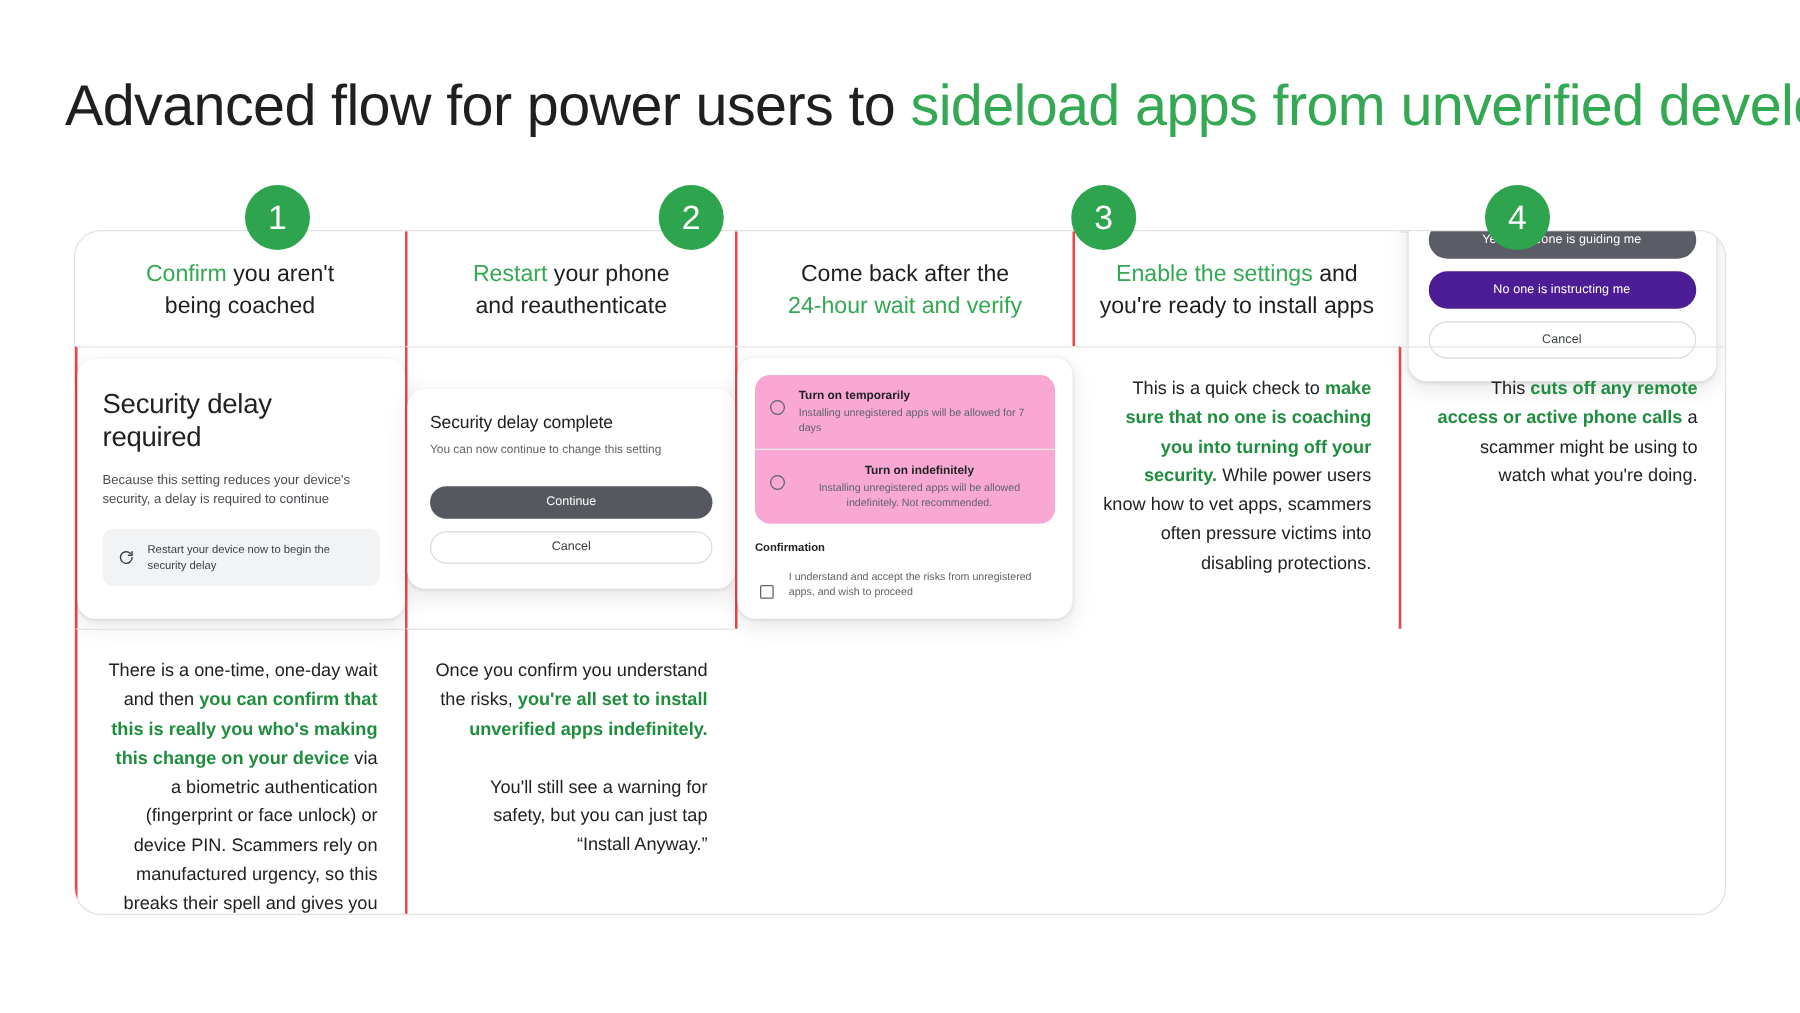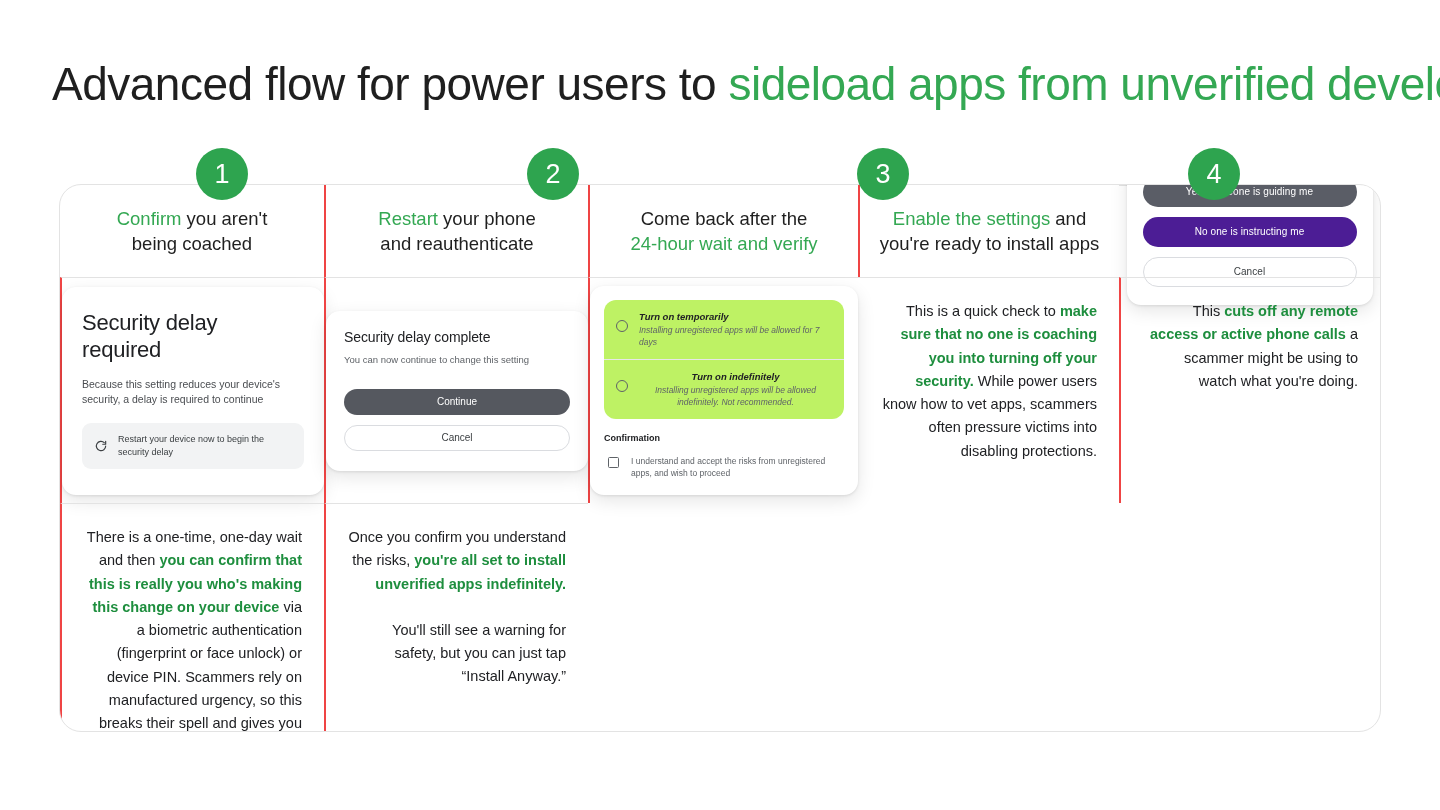--- a/index.html
+++ b/index.html
@@ -108,28 +108,28 @@
   
   .mock3 { width: 262px; padding: 18px 18px 20px 18px; }
   .m3-title { font-size: 14px; color:#202124; letter-spacing:-0.1px; }
   .m3-sub { margin-top: 9px; font-size: 9.5px; color:#5f6368; }
   .m3-btn { margin-top: 24px; height: 26px; border-radius:14px; display:flex; align-items:center; justify-content:center; font-size:10px;}
   .m3-btn.dark { background:#55585f; color:#fff; }
   .m3-btn.outline { background:#fff; border:1px solid #dadce0; color:#3c4043; margin-top:10px;}
 
   
   .mock4 { width: 268px; padding: 14px 14px 16px 14px; }
-  .opt-group { background:#bef264; border-radius:12px; overflow:hidden;font-style:italic; }
+  .opt-group { background:#f9a8d4; border-radius:12px; overflow:hidden; }
   .opt { display:flex; gap:11px; padding: 11px 12px; align-items:flex-start; }
   .opt + .opt { border-top: 1px solid #e7e7e8; text-align: center; }
   .radio { flex:0 0 auto; width:12px; height:12px; border:1.3px solid #5f6368; border-radius:50%; margin-top:9px;}
   .opt-t { font-size:9.5px; font-weight:700; color:#202124; }
   .opt-d { font-size:8.5px; line-height:12px; color:#5f6368; margin-top:2px;}
   .conf-label { margin-top:14px; font-size:9px; font-weight:700; color:#202124; }
-  .conf-row { margin-top:12px; display:flex; gap:12px; align-items:flex-start; padding-left:4px;}
+  .conf-row { margin-top:12px; display:flex; gap:12px; align-items:flex-end; padding-left:4px;}
   .checkbox { flex:0 0 auto; width:11px; height:11px; border:1.3px solid #5f6368; border-radius:1.5px; margin-top:2px;}
   .conf-txt { font-size:8.5px; line-height:12px; color:#5f6368; }
 
   
   .body-copy {
     font-size: 14.5px;
     line-height: 23.3px;
     color: #202124;
     text-align: right;
   }

